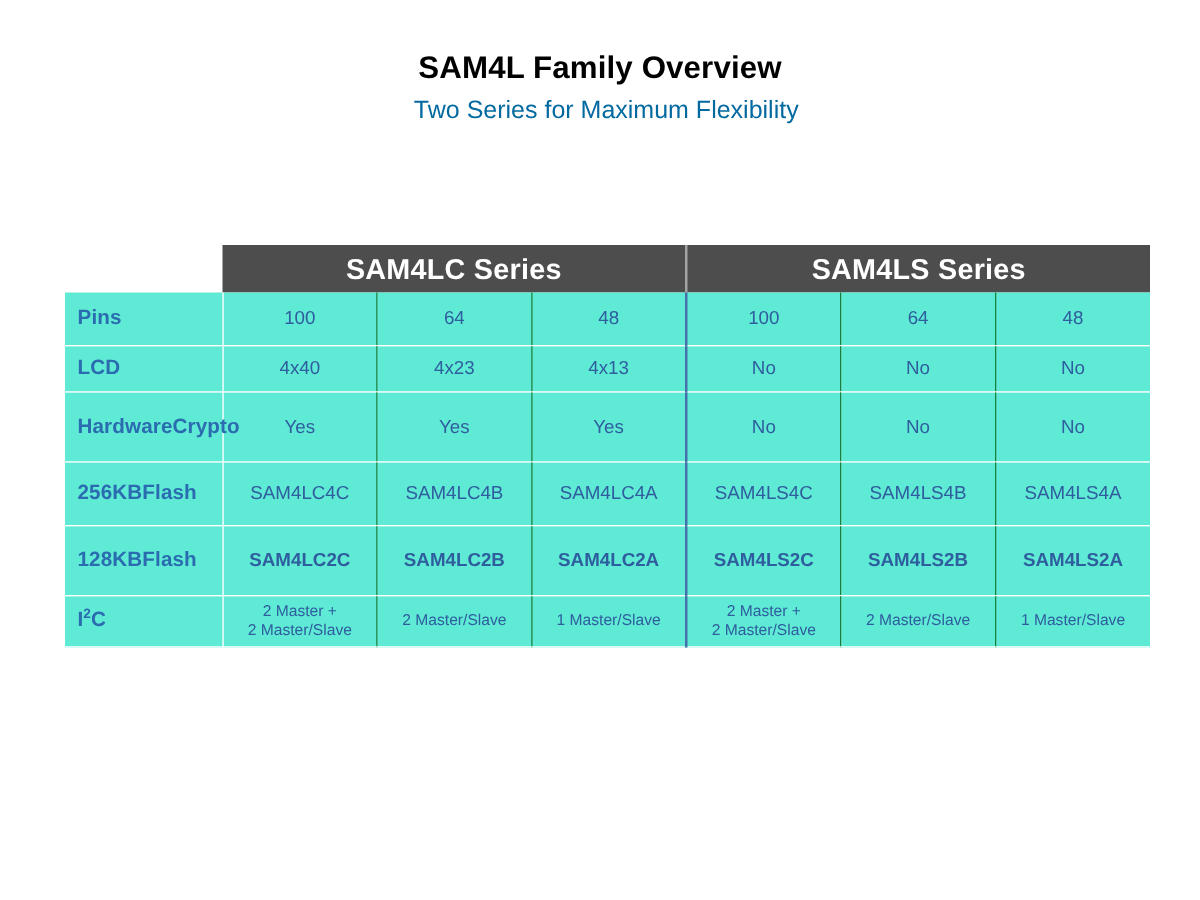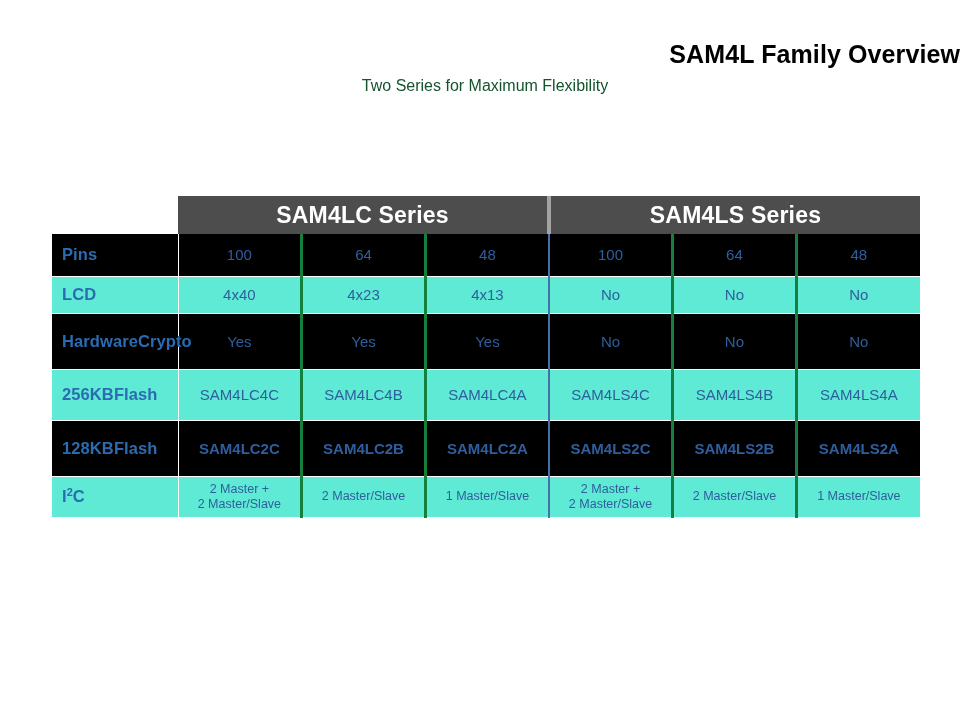--- a/index.html
+++ b/index.html
@@ -29,26 +29,25 @@
     width: 960px;
     text-align: center;
   }
   .slide-title {
     font-size: 25px;
     font-weight: bold;
     color: #000000;
     letter-spacing: 0.1px;
     line-height: 1.15;
     margin: 0;
-    text-align: right;
   }
   .slide-subtitle {
-    font-size: 16px;
+    font-size: 20px;
     font-weight: normal;
-    color: #14532d;
+    color: #0369a1;
     line-height: 1.2;
     margin: 7px 0 0 10px;
   }
 
   
   .table-wrap {
     position: absolute;
     left: 52px;
     top: 196px;
     width: 868px;
@@ -74,29 +73,29 @@
     font-size: 23px;
     font-weight: bold;
     text-align: center;
     vertical-align: middle;
     height: 38px;
     padding: 0;
     border: none;
     letter-spacing: 0.2px;
   }
   tr.hdr th.hdr-series.left-group {
-    border-right: 4px solid #a3a3a3;
+    border-right: 2px solid #a3a3a3;
   }
 
   
   table.spec td {
     padding: 0 4px;
     text-align: center;
     vertical-align: middle;
-    border-right: 3px solid #15803d;
+    border-right: 1px solid #15803d;
     border-bottom: 1px solid #ffffff;
     font-size: 15px;
     color: #2f5e9e;
     line-height: 1.18;
   }
   table.spec td.label {
     text-align: left;
     padding-left: 10px;
     font-size: 16.5px;
     font-weight: bold;
@@ -105,21 +104,21 @@
     letter-spacing: 0.1px;
   }
   table.spec td.divider-left {
     border-right: 2px solid #4472a8;
   }
   table.spec td.last-col {
     border-right: none;
   }
 
   
-  tr.band-dark  td { background: #000000; }
+  tr.band-dark  td { background: #5eead4; }
   tr.band-light td { background: #5eead4; }
 
   
   tr.r-pins td    { height: 42px; }
   tr.r-lcd td     { height: 36px; }
   tr.r-crypto td  { height: 55px; margin-left: 28px; }
   tr.r-usb td     { height: 49px; }
   tr.r-gpio td    { height: 36px; }
   tr.r-f256 td    { height: 50px; }
   tr.r-f128 td    { height: 55px; font-weight: bold; }

